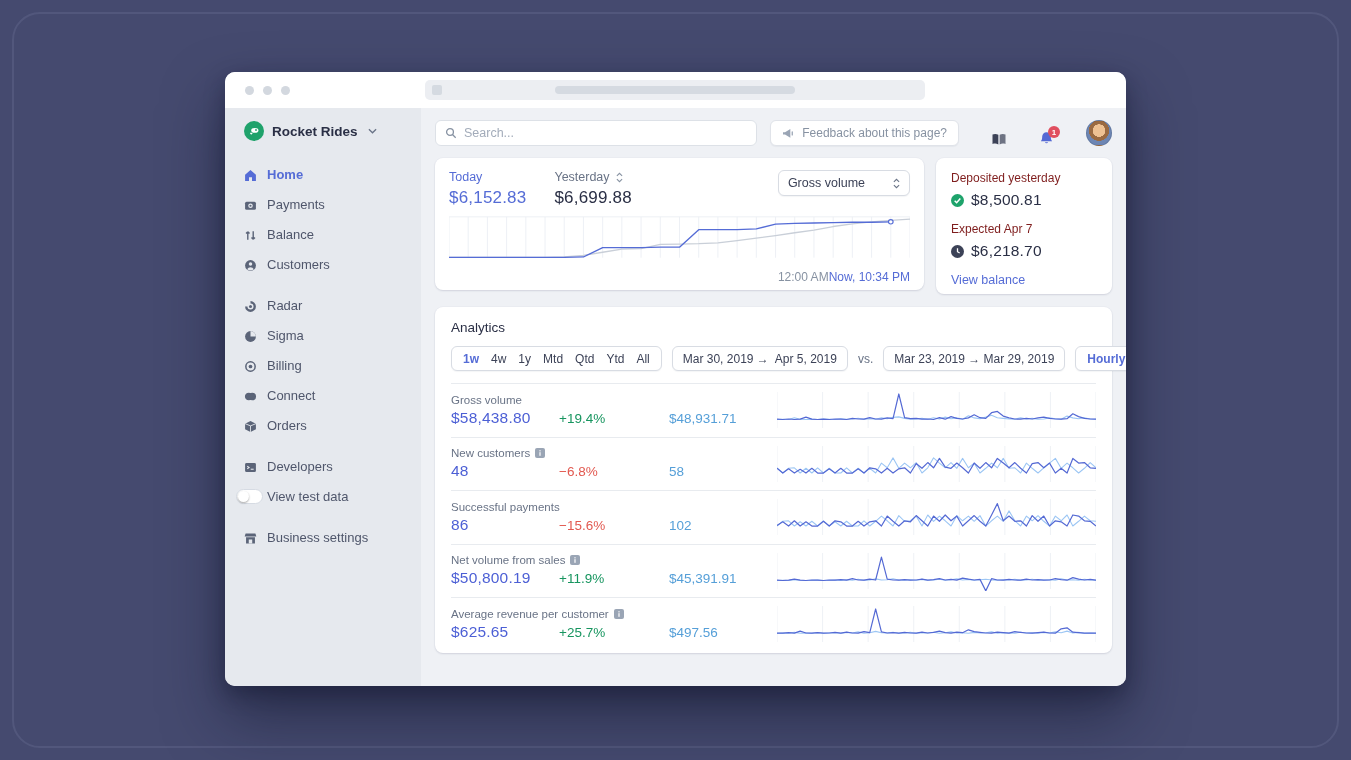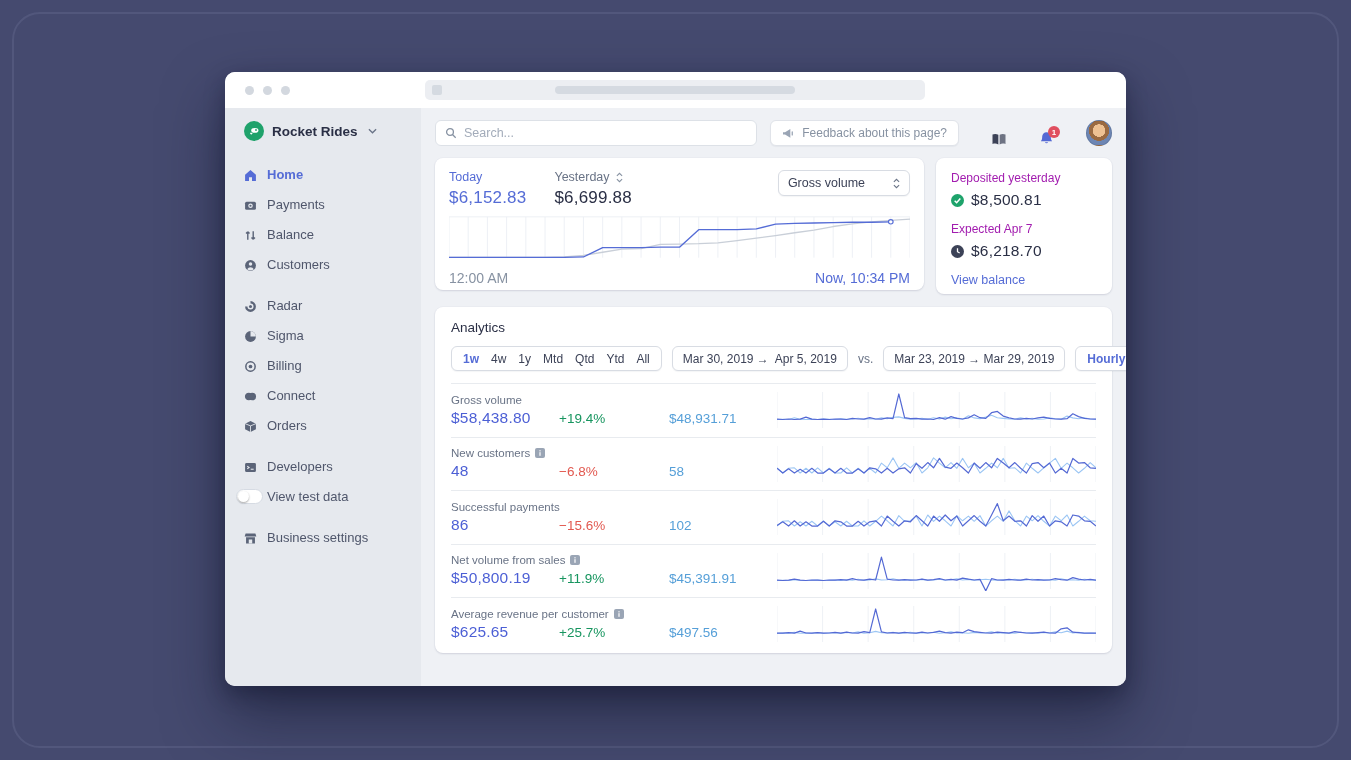--- a/index.html
+++ b/index.html
@@ -50,24 +50,24 @@
   .today-card{flex:1;padding:12px 14px 8px;height:132px}
   .tc-head{display:flex;align-items:flex-start}
   .tc-col{margin-right:28px}
   .tc-label{font-size:12.5px;color:#697386;display:flex;gap:6px;align-items:center}
   .tc-label.blue{color:#556cd6}
   .tc-value{font-size:17px;color:#2a2f45;margin-top:4px;letter-spacing:.2px}
   .tc-value.blue{color:#556cd6}
   .select{margin-left:auto;height:26px;border:1px solid #d8dce3;border-radius:6px;background:#fff;display:flex;align-items:center;gap:28px;padding:0 9px;font-size:12.5px;color:#3c4257;cursor:pointer;box-shadow:0 1px 1px rgba(40,50,80,.05)}
   .chart-wrap{margin-top:7px}
   #overview-chart{display:block;width:100%;height:52px}
-  .chart-x{display:flex;justify-content:space-between;font-size:14px;color:#8792a2;margin-top:3px}
+  .chart-x{display:flex;justify-content:flex-end;font-size:12px;color:#8792a2;margin-top:3px}
   .chart-x .now{color:#556cd6}
   .deposit-card{width:176px;padding:13px 15px;height:136px}
-  .dc-label{font-size:12px;color:#a21caf}
+  .dc-label{font-size:12px;color:#7f1d1d}
   .dc-value{display:flex;align-items:center;gap:7px;font-size:15.5px;color:#2a2f45;margin:6px 0 13px;letter-spacing:.2px}
   .dc-value .cico{display:flex;flex-shrink:0}
   .dc-link{font-size:12.5px;color:#556cd6;margin-top:9px;cursor:pointer}
   
   .analytics-card{padding:13px 16px 2px;flex-shrink:0}
   .an-title{font-size:13.5px;color:#2a2f45;font-weight:500}
   .an-controls{display:flex;align-items:center;gap:10px;margin-top:11px}
   .ctrl{height:25px;background:#fff;border:1px solid #d8dce3;border-radius:6px;display:flex;align-items:center;font-size:12px;color:#3c4257;box-shadow:0 1px 1px rgba(40,50,80,.05);cursor:pointer}
   .periods{padding:3px 5px}
   .period{padding:0 6px}

